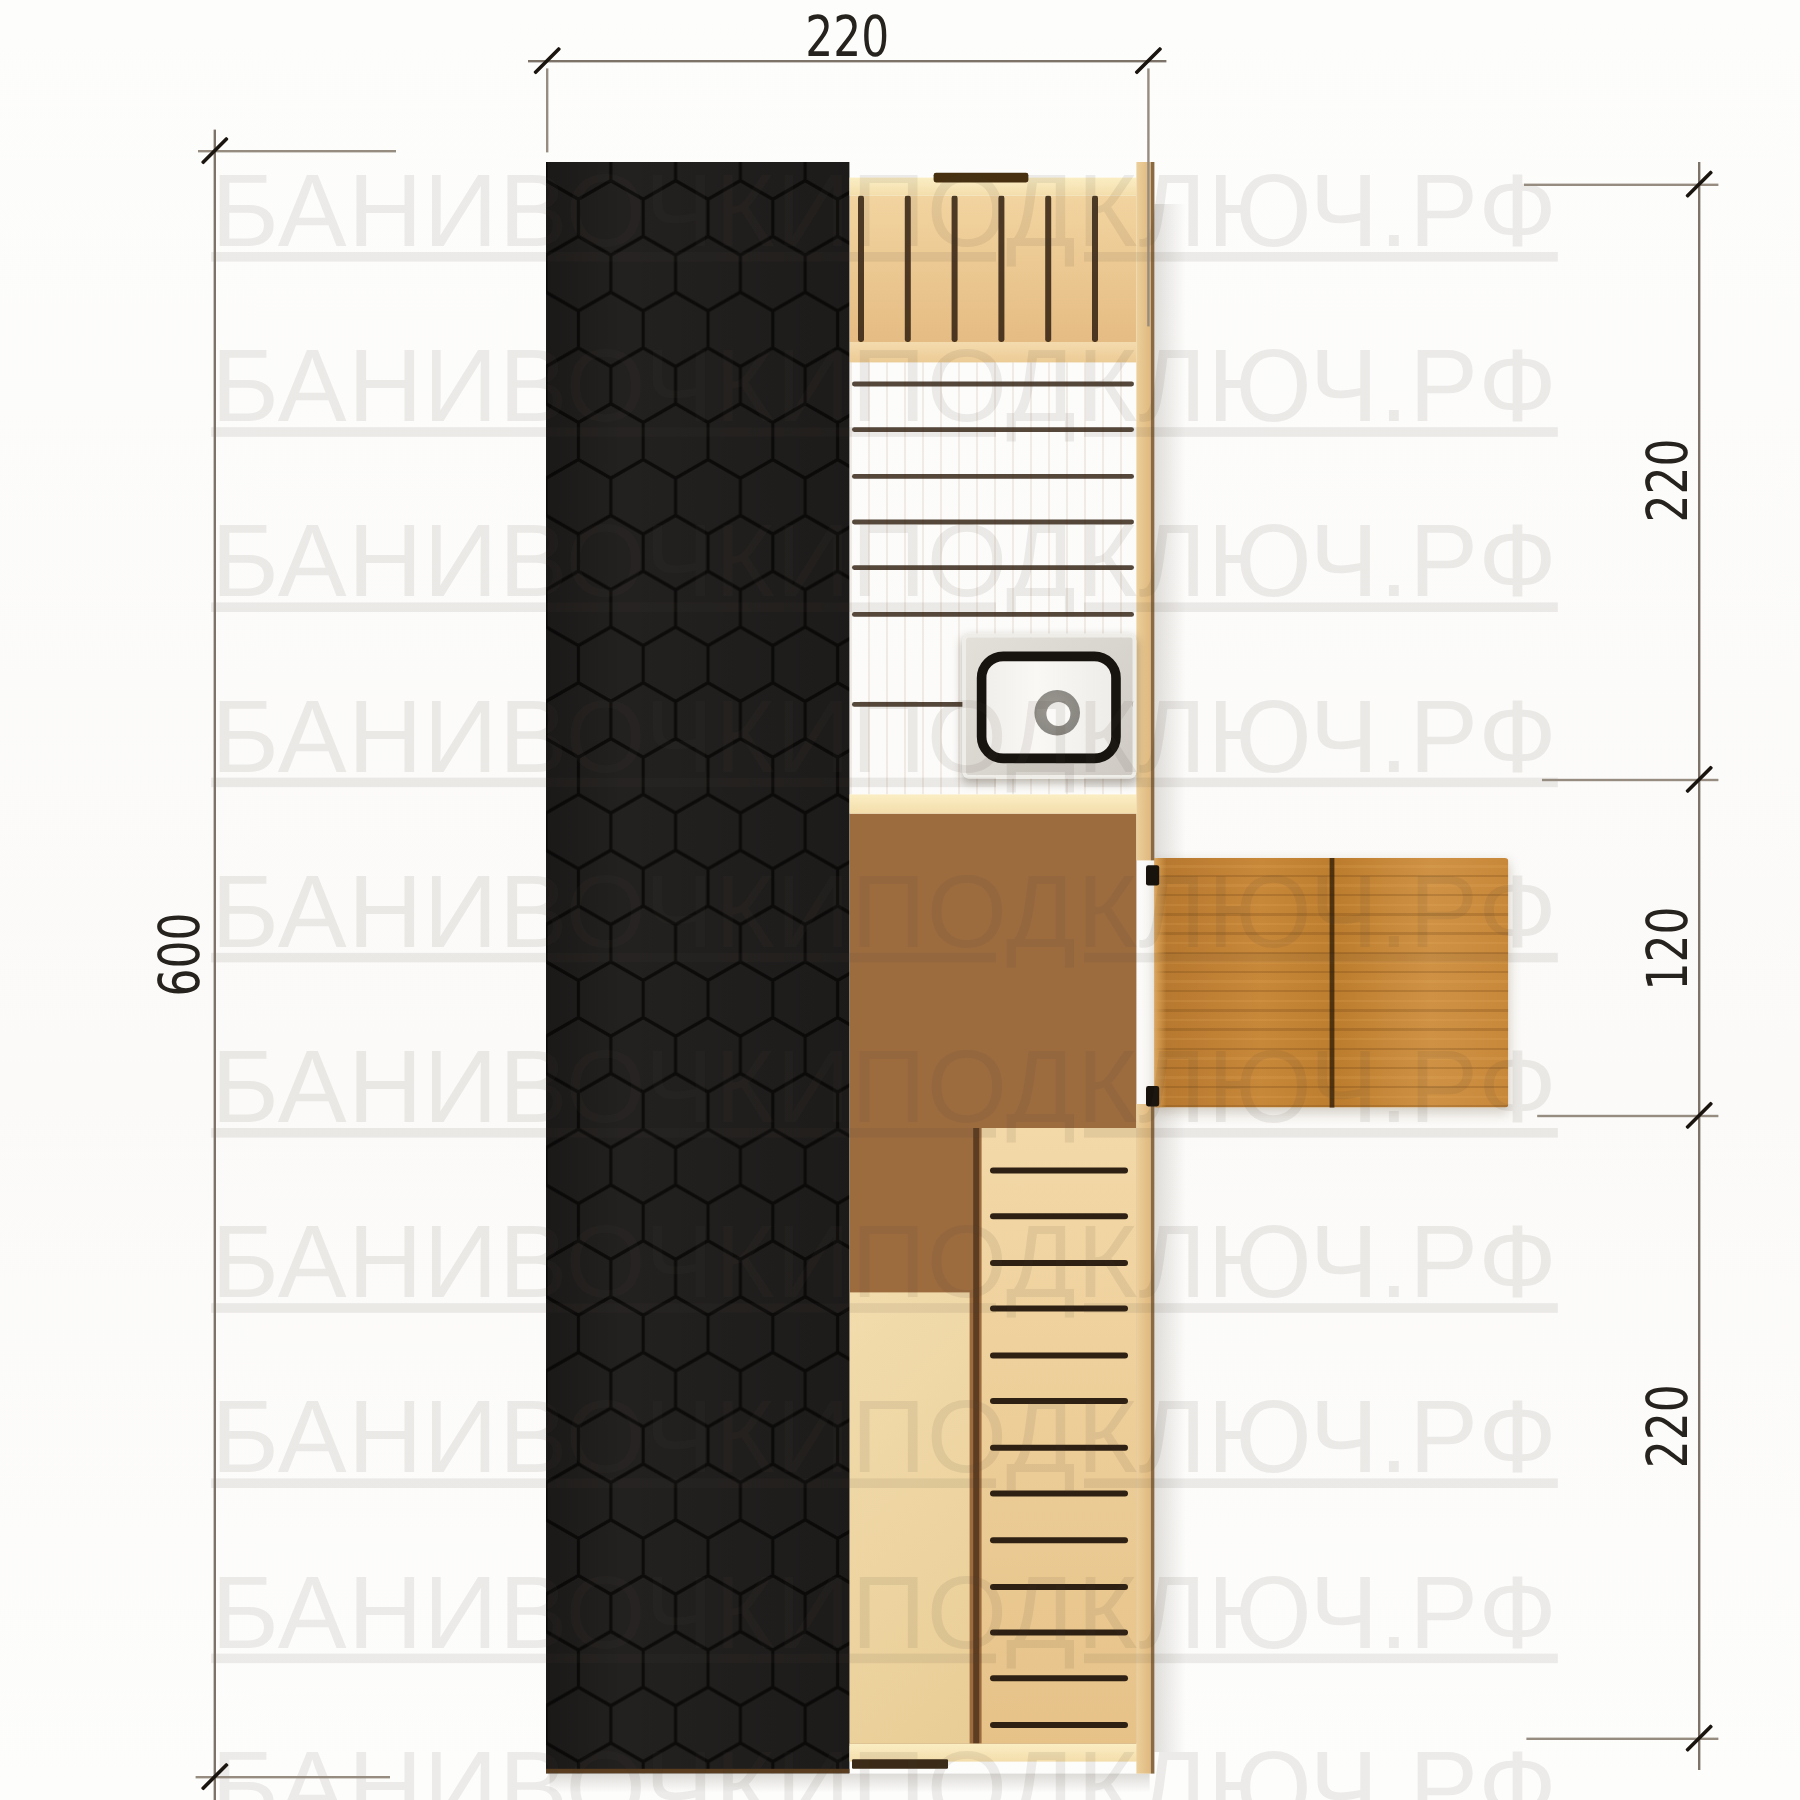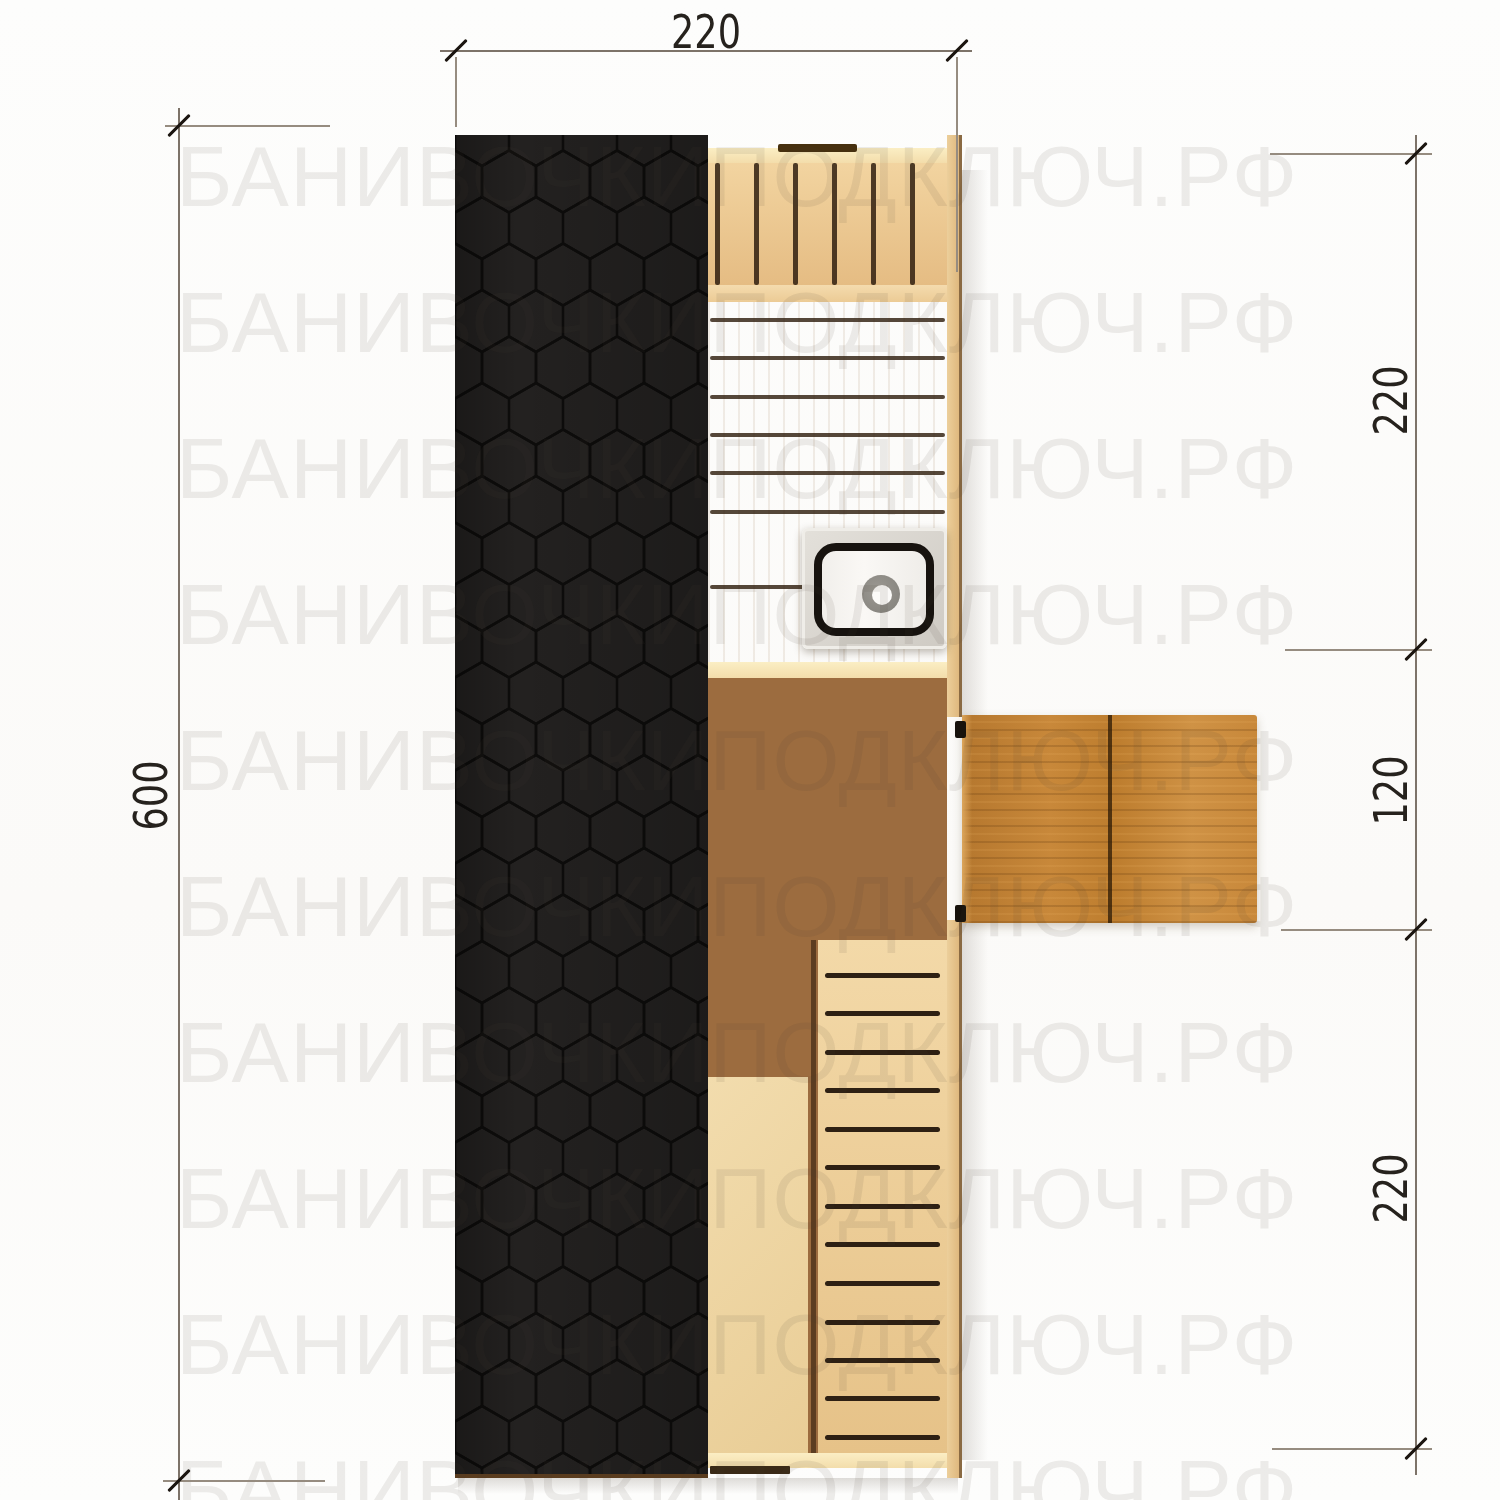--- a/index.html
+++ b/index.html
@@ -4,21 +4,21 @@
 <style>
   html,body{margin:0;padding:0;background:#ffffff;}
   .canvas{position:relative;width:1500px;height:1500px;overflow:hidden;
           background:linear-gradient(180deg,#fdfdfc 0%,#fbfaf8 60%,#fdfdfc 100%);
           font-family:"Liberation Sans", sans-serif;}
   .abs{position:absolute;}
 
   
   .wm-row{position:absolute;left:176px;white-space:nowrap;z-index:40;pointer-events:none;
           font-family:"Liberation Sans", sans-serif;font-size:86px;font-weight:400;
-          letter-spacing:1px;color:rgba(78,68,56,0.095);line-height:1;}
+          letter-spacing:1px;color:rgba(78,68,56,0.095);line-height:1;text-decoration:underline;}
 
   
   .wall-strip{background:linear-gradient(180deg,#fbeec4,#f3ddab);z-index:14;}
   .bench-vert{background:linear-gradient(180deg,#f2d4a0,#e5bc83);z-index:12;}
   .gap-v{position:absolute;top:0;bottom:0;width:5px;background:rgba(48,31,15,0.85);border-radius:2px;}
   .gap-h{position:absolute;left:2px;right:2px;height:4px;background:rgba(48,31,15,0.82);border-radius:2px;}
   .bench-band{background:linear-gradient(180deg,#f4dbae,#eccb95);z-index:12;}
   .bench-horiz{background:linear-gradient(180deg,#e9c289 0%,#e0b274 60%,#dcab6a 100%);z-index:12;}
   .floor-upper{background:linear-gradient(180deg,#dcaa68,#d49d5b);z-index:12;}
   .grain-x{background-image:repeating-linear-gradient(90deg,rgba(130,85,35,0.10) 0 2px,rgba(0,0,0,0) 2px 15px);}

